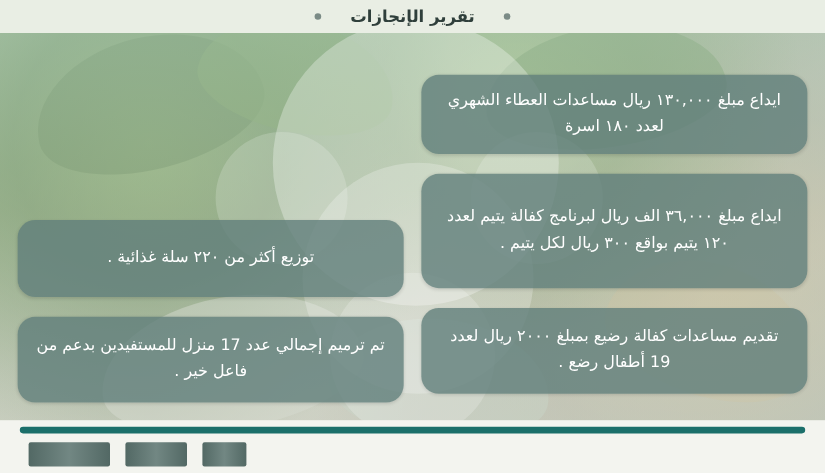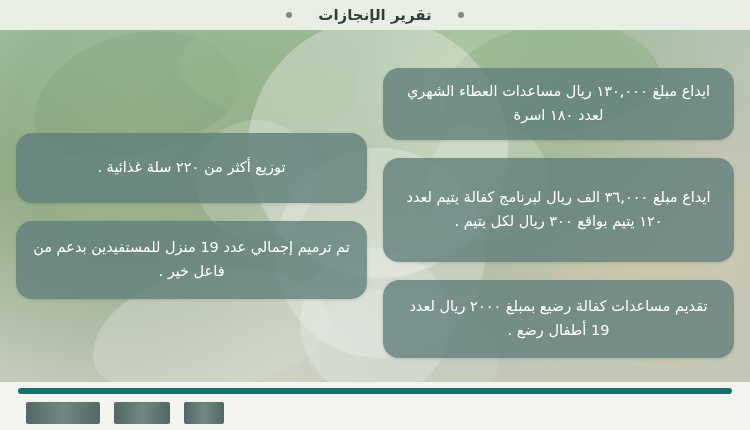--- a/index.html
+++ b/index.html
@@ -147,21 +147,21 @@
     padding: 12px 16px;
     box-sizing: border-box;
     z-index: 4;
   }
   .col {
     flex: 1 1 0;
     display: flex;
     flex-direction: column;
     gap: 18px;
   }
-  .col-right { justify-content: center; padding-top: 16px; }
+  .col-right { justify-content: flex-end; padding-top: 16px; }
   .col-left  { justify-content: flex-start; padding-top: 18px; align-items: flex-end; }
 
   .card {
     background: rgba(96,126,122,0.80);
     color: #ffffff;
     border-radius: 16px;
     padding: 12px 16px;
     box-sizing: border-box;
     font-size: 14.5px;
     line-height: 1.65;
@@ -209,21 +209,21 @@
   <div class="cards">
 
     <div class="col col-left">
       <div class="card h1">ايداع مبلغ ١٣٠,٠٠٠ ريال مساعدات العطاء الشهري لعدد ١٨٠ اسرة</div>
       <div class="card h-tall">ايداع مبلغ ٣٦,٠٠٠ الف ريال لبرنامج كفالة يتيم لعدد ١٢٠ يتيم بواقع ٣٠٠ ريال لكل يتيم .</div>
       <div class="card h3">تقديم مساعدات كفالة رضيع بمبلغ ٢٠٠٠ ريال لعدد 19 أطفال رضع .</div>
     </div>
 
     <div class="col col-right">
       <div class="card h1">توزيع أكثر من ٢٢٠ سلة غذائية .</div>
-      <div class="card h3">تم ترميم إجمالي عدد 19 منزل للمستفيدين  بدعم من فاعل خير .</div>
+      <div class="card h3">تم ترميم إجمالي عدد 17 منزل للمستفيدين  بدعم من فاعل خير .</div>
     </div>
 
   </div>
 
   <div class="bottom-band">
     <div class="bottom-rule"></div>
     <div class="bottom-logos">
       <div class="logo-block logo-w1"></div>
       <div class="logo-block logo-w2"></div>
       <div class="logo-block logo-w3"></div>

